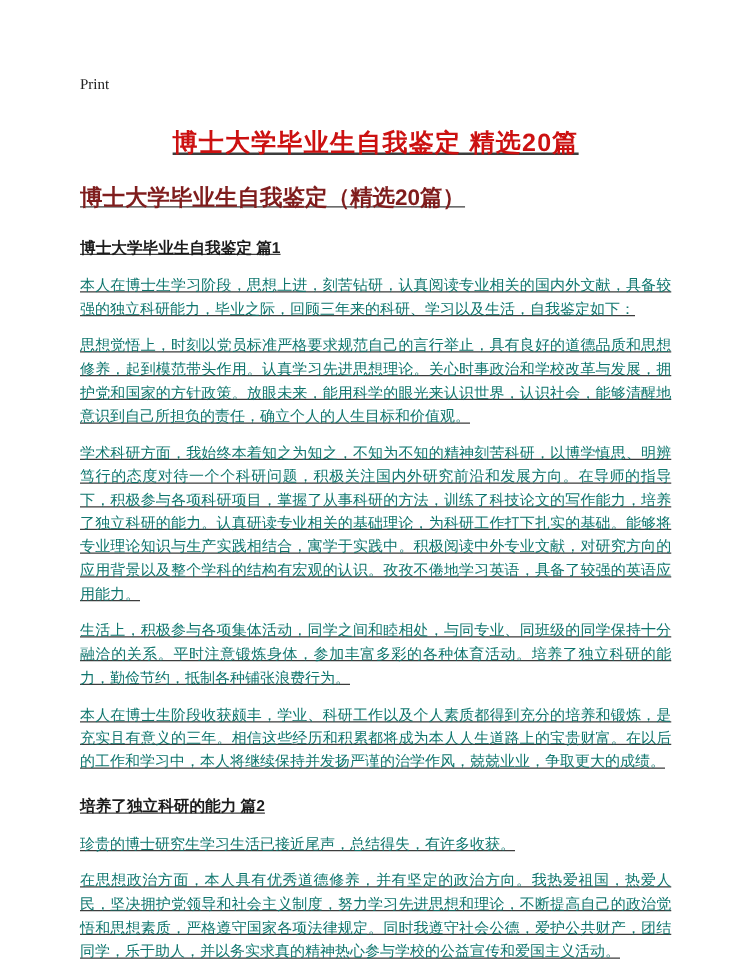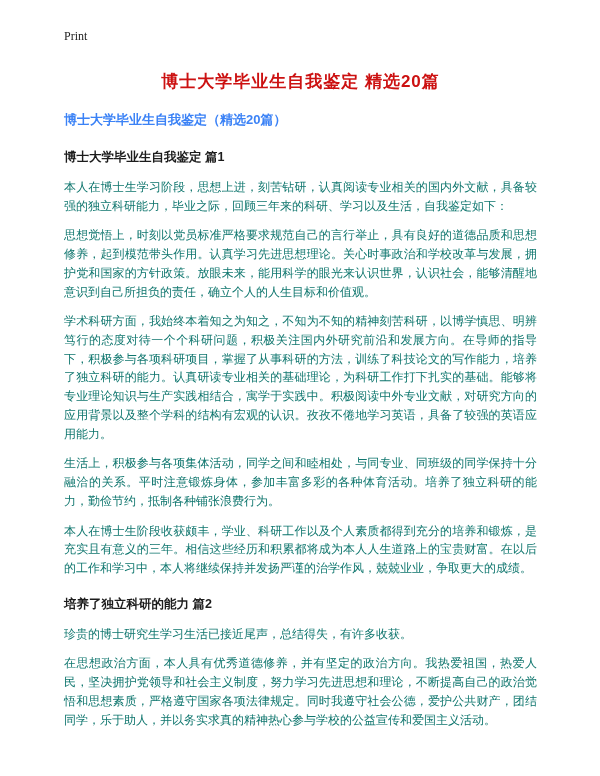--- a/index.html
+++ b/index.html
@@ -11,43 +11,44 @@
     width: 600px;
     height: 776px;
     font-family: "Liberation Sans", "DejaVu Sans", sans-serif;
     color: #3d3d3d;
     overflow: hidden;
   }
   .page {
     box-sizing: border-box;
     width: 600px;
     height: 753px;
-    padding: 26px 63px 30px 64px;
+    padding: 58px 63px 30px 64px;
     background: #ffffff;
+    text-decoration: underline;
   }
   .print-link {
     font-family: "Liberation Serif", "DejaVu Serif", serif;
     font-size: 12px;
     color: #222222;
     margin: 0 0 18px 0;
     cursor: pointer;
     display: inline-block;
   }
   .doc-title {
-    font-size: 17px;
+    font-size: 20px;
     font-weight: bold;
     color: #cc1111;
     text-align: center;
     margin: 8px 0 18px 0;
     letter-spacing: 1px;
   }
   .doc-subtitle {
-    font-size: 13px;
+    font-size: 18px;
     font-weight: bold;
-    color: #3b82f6;
+    color: #7f1d1d;
     margin: 0 0 20px 0;
   }
   .section-heading {
     font-size: 12.5px;
     font-weight: bold;
     color: #1c1c1c;
     margin: 18px 0 12px 0;
   }
   .para {
     font-size: 12px;

